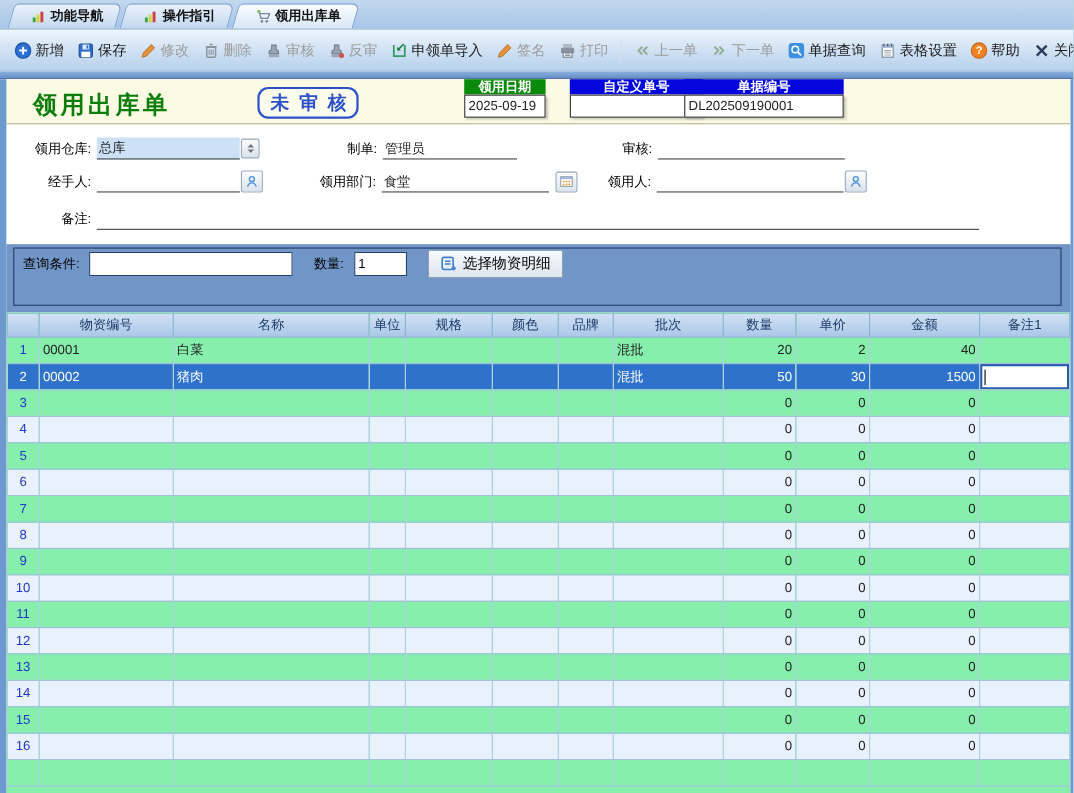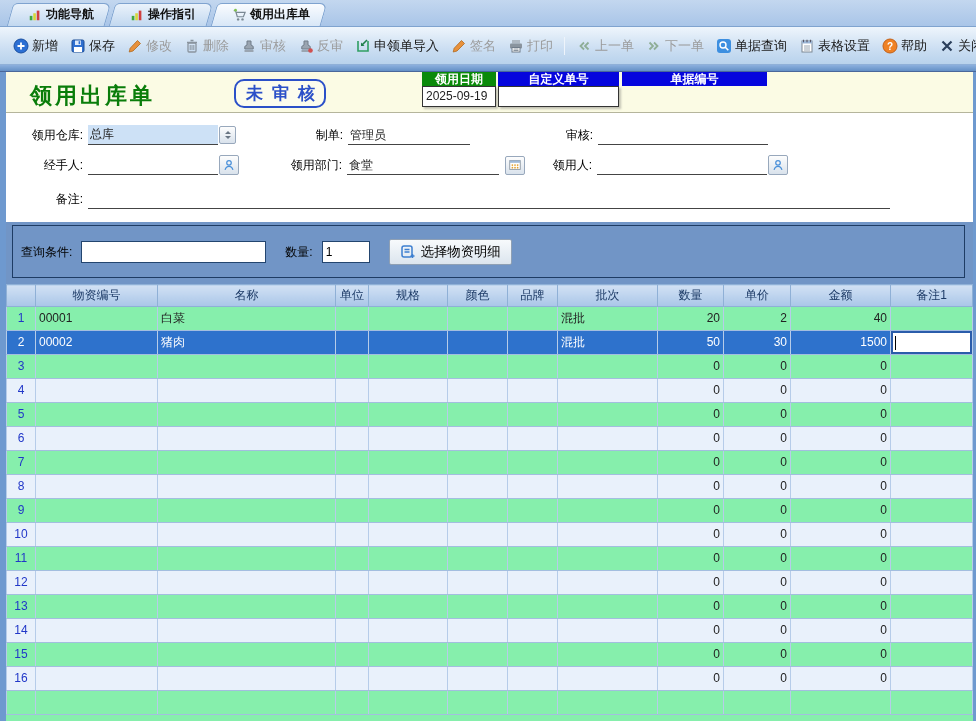--- a/index.html
+++ b/index.html
@@ -31,39 +31,39 @@
   
   .cream { position:relative; height:41px; background:#fbfbe4; border-bottom:1px solid #b5b59c; }
   .page-title { position:absolute; left:24px; top:9px; font-size:22px; font-weight:bold; color:#0a7d0a; letter-spacing:3px; }
   .stamp { position:absolute; left:228px; top:7px; color:#2b50c8; border:2px solid #2b50c8; border-radius:10px; font-size:17px; font-weight:bold; letter-spacing:9px; padding:1px 0 1px 10px; background:rgba(255,255,255,.35); }
   .hf { position:absolute; top:0; }
   .hf-label { height:14px; line-height:14px; text-align:center; color:#fff; font-weight:bold; font-size:12px; }
   .hf-label.green { background:#0a8a0a; }
   .hf-label.blue { background:#0505dd; }
   .hf-box { height:21px; line-height:19px; background:#fff; border:1px solid #333; padding:0 3px; box-shadow:2px 2px 2px rgba(90,90,90,.35); overflow:hidden; white-space:nowrap; }
   .hf-date { left:416px; width:74px; }
-  .hf-custom { left:492px; width:121px; }
+  .hf-custom { left:512px; width:121px; }
   .hf-docno { left:616px; width:145px; }
 
   
   .formarea { height:109px; background:#fff; padding-top:10px; }
   .frow { display:flex; align-items:center; height:24px; margin-bottom:6px; }
   .flabel { text-align:right; padding-right:5px; color:#000; white-space:nowrap; }
   .l1 { width:82px; } .l2 { width:112px; } .l3 { width:98px; }
   .uline { border-bottom:1px solid #444; height:20px; line-height:20px; padding:0 2px; overflow:hidden; white-space:nowrap; }
   .wh-input { width:130px; height:20px; line-height:19px; background:#cde1f6; border-bottom:1px solid #444; padding:0 2px; }
   .v2 { width:152px; } .v2b { width:122px; } .v3 { width:170px; }
   .mini-btn { width:17px; height:18px; margin-left:1px; background:linear-gradient(#fdfdfd,#d9e2ec); border:1px solid #98a8bc; border-radius:2px; display:flex; align-items:center; justify-content:center; cursor:pointer; }
   .remark-line { width:802px; }
 
   
   .querypanel { height:62px; background:#7195c6; padding:3px 8px 6px 6px; }
   .qfield { border:1px solid #1e3c64; height:100%; padding:0 8px; position:relative; }
   .qlegend { position:absolute; top:-8px; left:6px; background:transparent; padding:0 4px; color:#0a1630; font-size:12px; background:#7195c6; }
-  .qrow { display:flex; align-items:center; margin-top:13px; gap:9px; }
+  .qrow { display:flex; align-items:center; margin-top:1px; gap:9px; }
   .qlabel { color:#000; }
   .qinput { height:22px; border:1px solid #23456f; background:#fff; font-size:12px; padding:0 3px; font-family:inherit; }
   .q-cond { width:185px; }
   .q-qty { width:48px; }
   .qbtn { margin-left:10px; height:26px; display:flex; align-items:center; gap:5px; padding:0 10px; background:linear-gradient(#f7fafc,#dce5ee); border:1px solid #8fa0b4; border:1px solid #8fa0b4; border-radius:2px; cursor:pointer; color:#000; }
 
   
   .grid-wrap { height:437px; overflow:hidden; background:#86efac; }
   table.grid { border-collapse:collapse; width:100%; table-layout:fixed; font-size:12px; }
   .grid th { height:22px; background:linear-gradient(#d2e1f4,#a9c6e8); color:#1c3a66; font-weight:normal; border:1px solid #8fb0d6; overflow:hidden; white-space:nowrap; }
@@ -243,20 +243,21 @@
       <div class="hf hf-date">
         <div class="hf-label green">领用日期</div>
         <div class="hf-box">2025-09-19</div>
       </div>
       <div class="hf hf-custom">
         <div class="hf-label blue">自定义单号</div>
         <div class="hf-box"></div>
       </div>
       <div class="hf hf-docno">
         <div class="hf-label blue">单据编号</div>
+        <div class="hf-box">DL202509190001</div>
       </div>
     </div>
 
     <div class="formarea">
       <div class="frow">
         <span class="flabel l1">领用仓库:</span>
         <span class="wh-input">总库</span>
         <span class="mini-btn">
           <svg viewBox="0 0 10 10" width="10" height="10">
               <path d="M2 4l3-3 3 3z" fill="#6a7684"></path>

